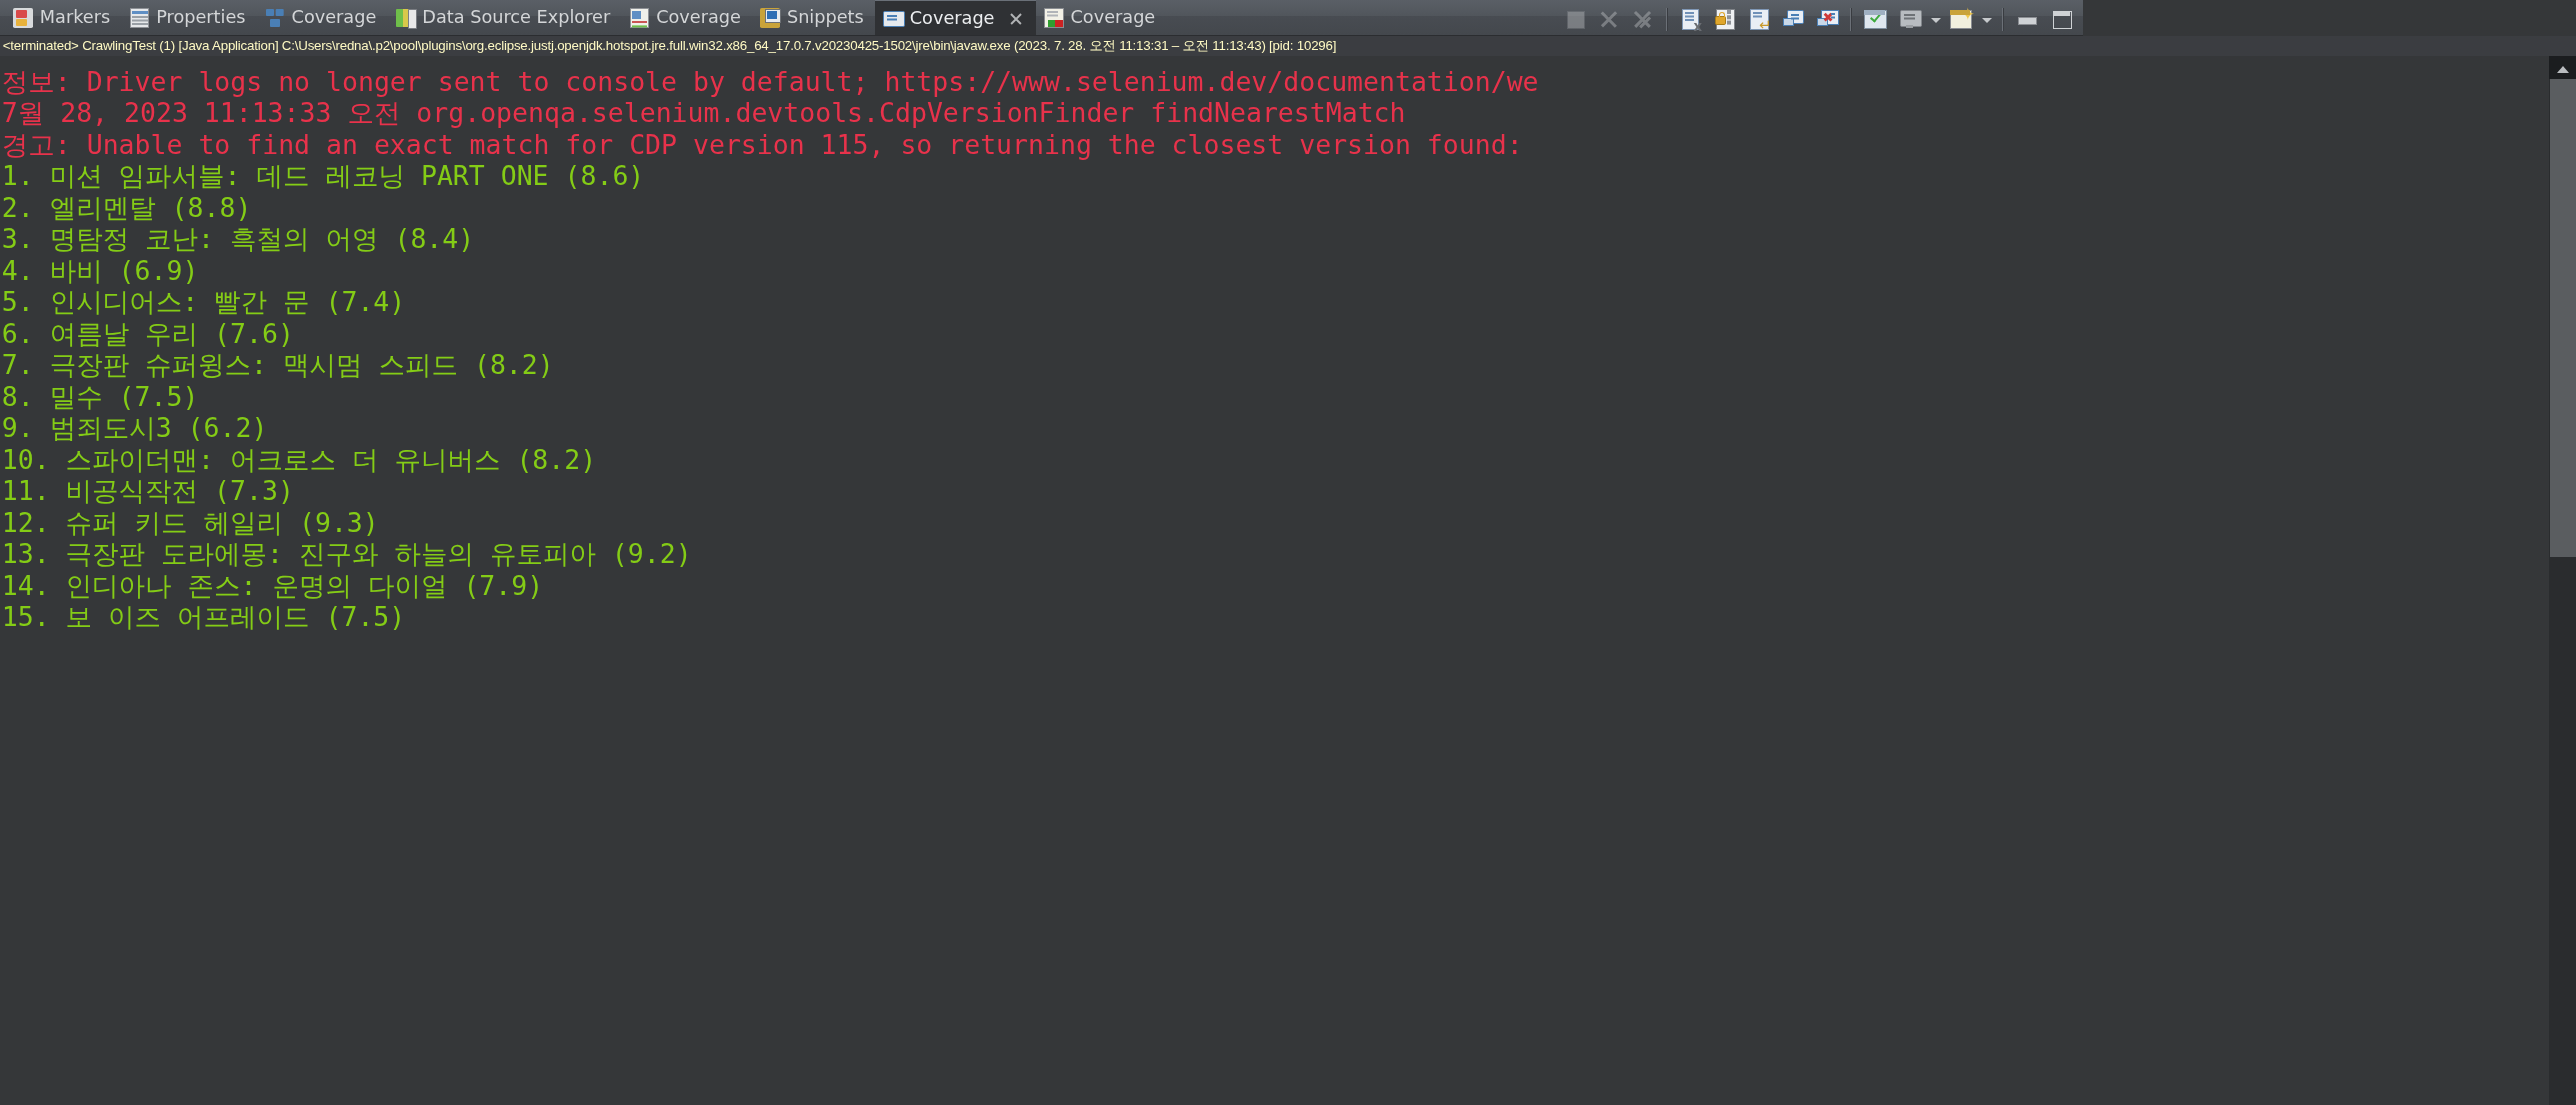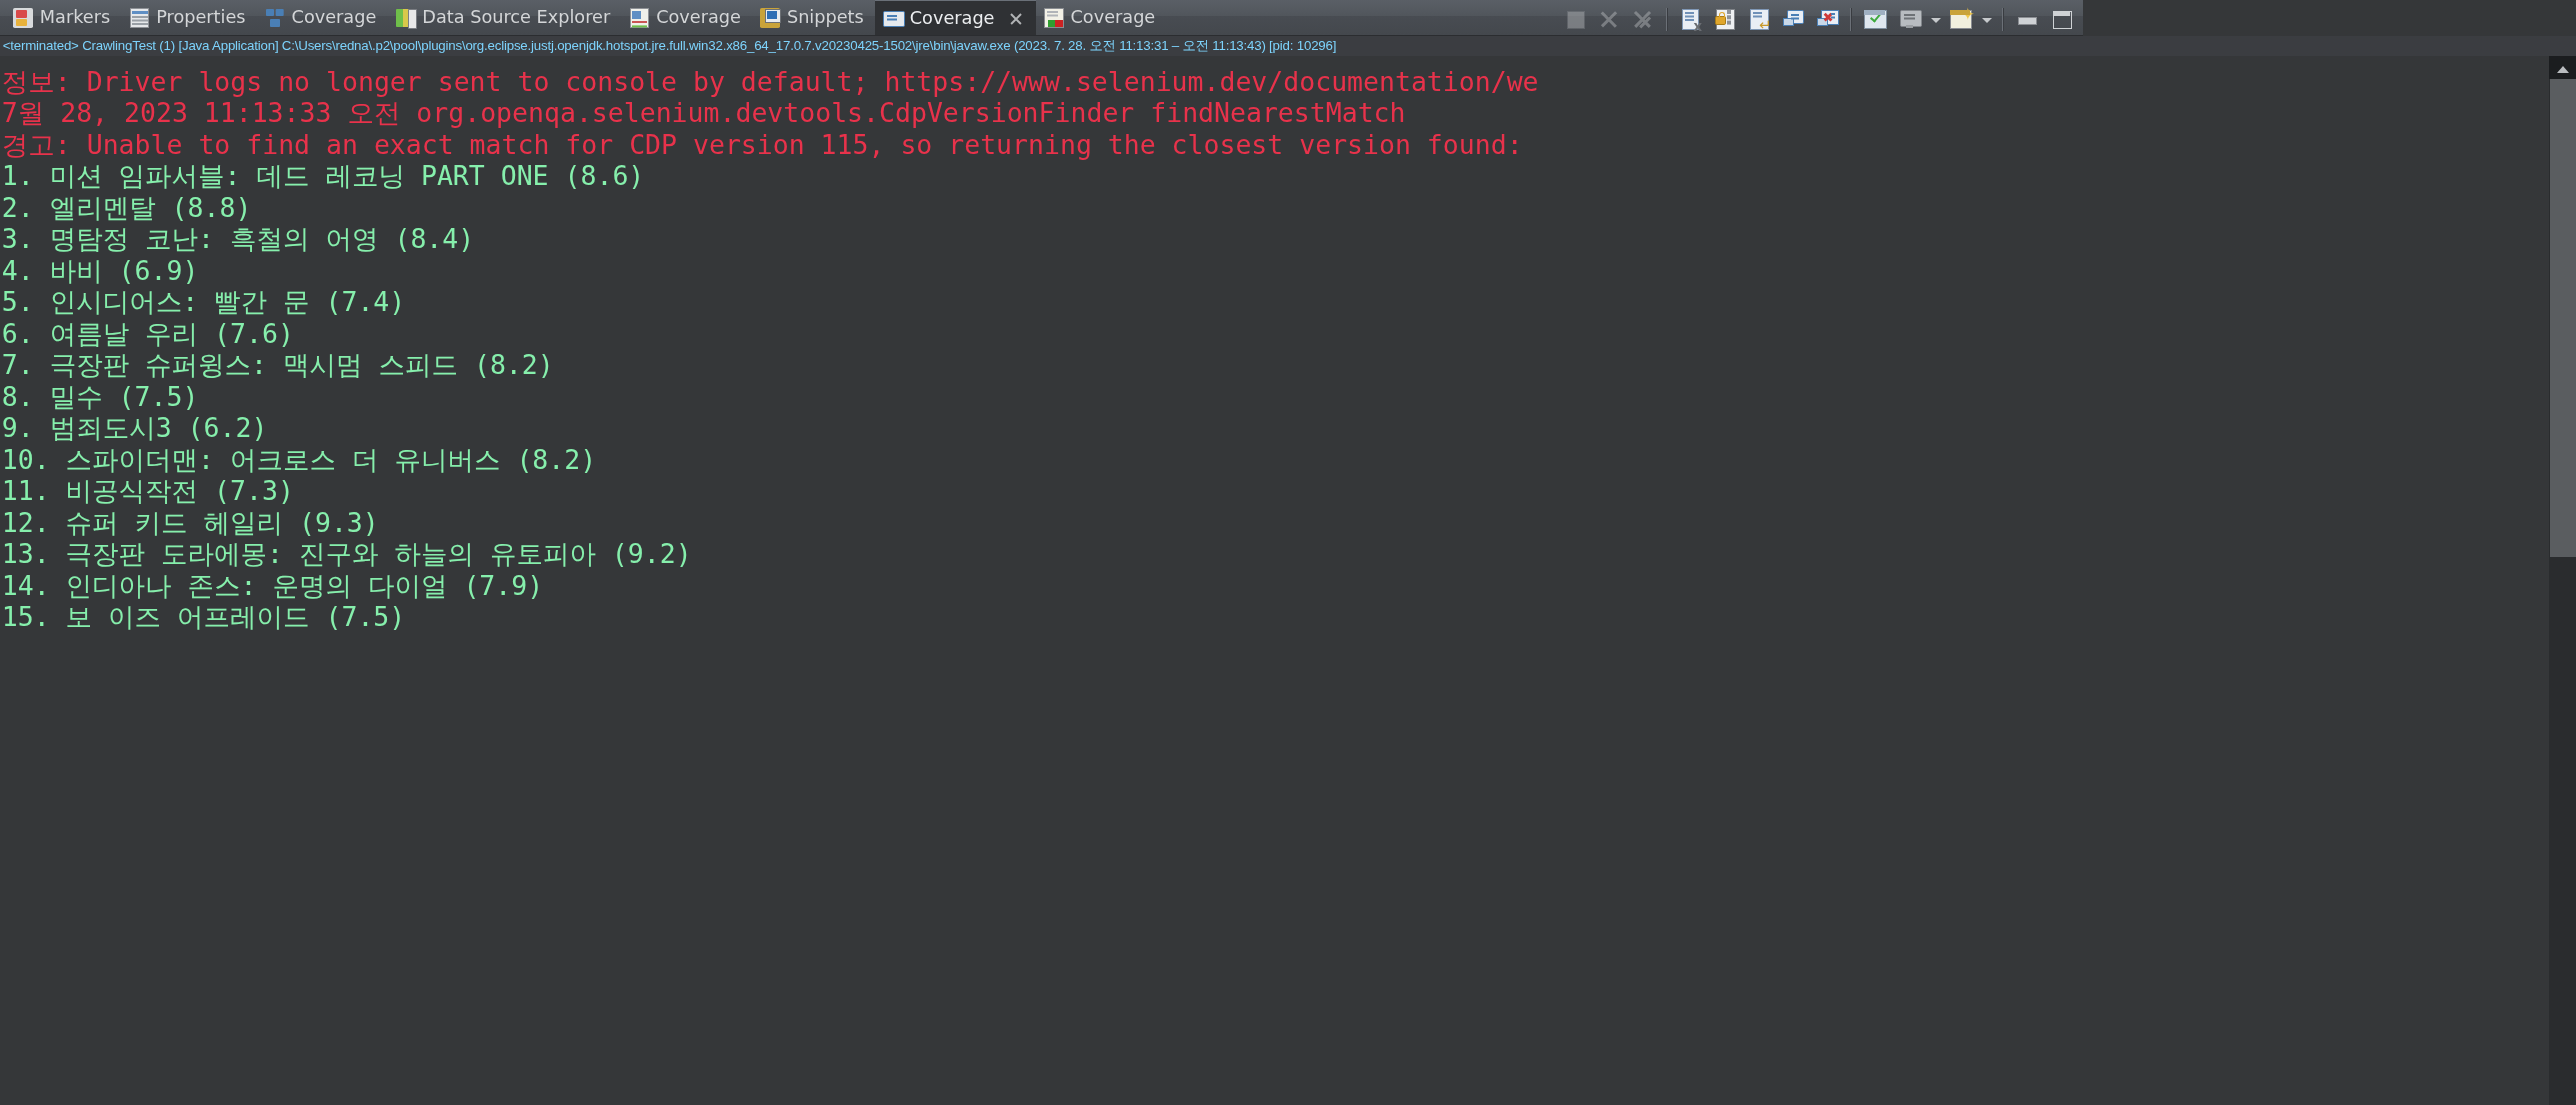--- a/index.html
+++ b/index.html
@@ -152,21 +152,21 @@
   .g-new .star{position:absolute;left:17px;top:1.8px;color:#f0c84a;font-size:17px;line-height:1;font-family:"DejaVu Sans",sans-serif;}
 
   .g-min::before{content:"";position:absolute;left:8px;top:12.4px;width:17.7px;height:6.2px;background:#cfd2d5;border:0.9px solid #8a8d92;}
   .g-max::before{content:"";position:absolute;left:8.8px;top:7px;width:17px;height:16px;border:1.8px solid #cfd2d5;}
   .g-max::after{content:"";position:absolute;left:8.8px;top:7px;width:17px;height:4.4px;background:#cfd2d5;}
 
   
   #procline {
     position: absolute; left: 0; top: 36px; width: 2576px; height: 19.5px;
     background: #3b3d41;
-    color: #7dd3fc;
+    color: #fef9c3;
     font-size: 13.3px;
     font-family: "Liberation Sans", sans-serif;
     line-height: 19.5px;
     padding-left: 2.7px;
     white-space: nowrap;
     overflow: hidden;
     letter-spacing: -0.2px;
   }
 
   
@@ -181,21 +181,21 @@
     width: 2549px;
     padding: 1.8px 0 0 1.8px;
     font-family: "DejaVu Sans Mono", "Liberation Mono", monospace;
     font-size: 26.5px;
     line-height: 31.5px;
     white-space: pre;
     letter-spacing: 0px;
   }
   .cline { height: 31.5px; overflow: hidden; white-space: pre; }
   .cline.err { color: #e8324b; }
-  .cline.out { color: #86efac; }
+  .cline.out { color: #84cc16; }
 
   
   #vscroll {
     position: absolute; right: 0; top: 56px; width: 27.4px; height: 1050px;
     background: #2a2c2e;
   }
   #vscroll .vup {
     position: absolute; left: 0; top: 0; width: 27.4px; height: 23px;
     background: #1b1d1f;
   }

